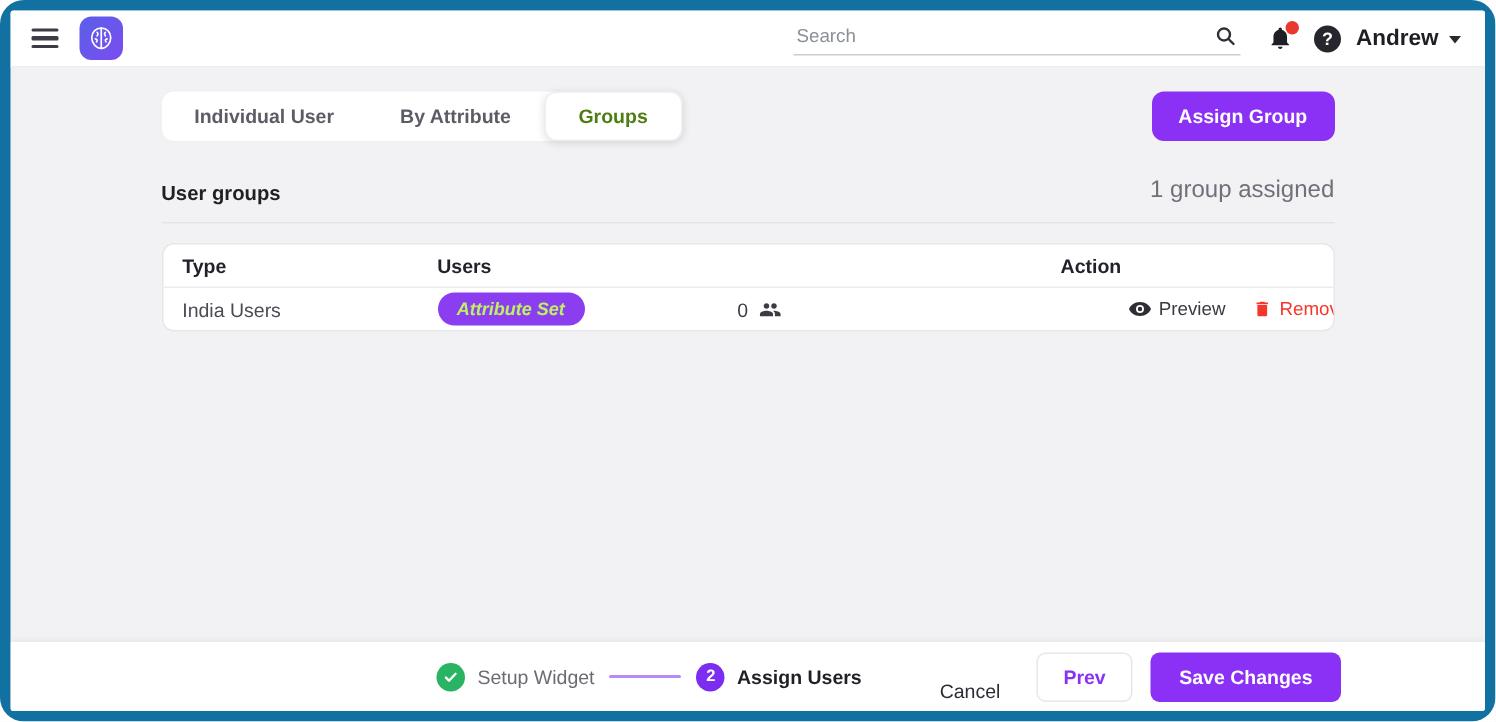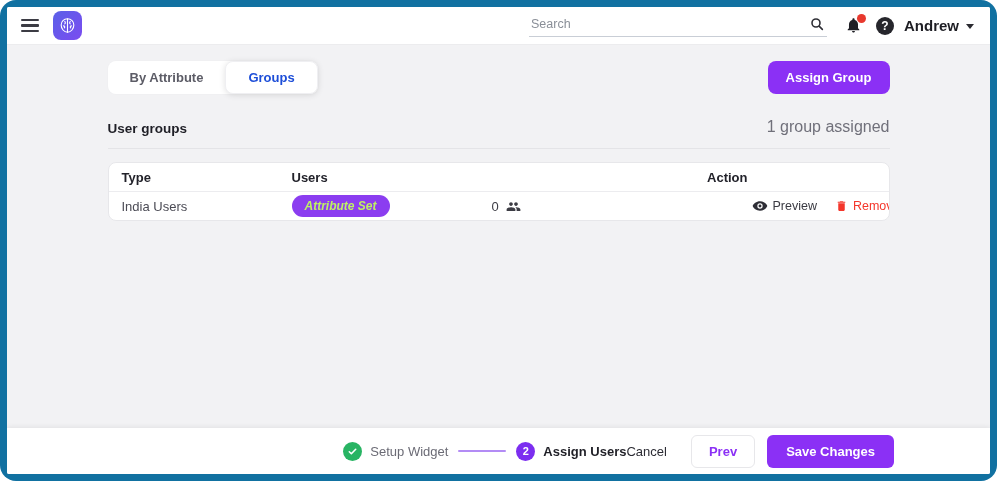--- a/index.html
+++ b/index.html
@@ -75,21 +75,21 @@
   .tabs {
     background:#ffffff; border-radius: 8px; display:flex; align-items:center;
     padding: 0; height: 33px; box-shadow: 0 0 0 1px #f0f0f2;
   }
   .tab {
     padding: 0 22px; height: 100%; display:flex; align-items:center;
     font-size: 13px; color:#5c5c66; font-weight: 600; cursor:pointer;
     border-radius: 8px; background: transparent;
   }
   .tab.active {
-    background:#ffffff; color:#1d4ed8;
+    background:#ffffff; color:#4d7c0f;
     box-shadow: 0 1px 6px rgba(0,0,0,0.12);
     border: 1px solid #efeff2;
   }
   .btn-primary {
     background:#8b30f5; color:#fff; border:none; border-radius:8px;
     font-size:13px; font-weight:600; padding: 9px 18px; cursor:pointer;
     font-family: "Liberation Sans", sans-serif;
   }
 
   .section-row {
@@ -135,21 +135,21 @@
     width:19px; height:19px; border-radius:50%;
     display:flex; align-items:center; justify-content:center; flex:0 0 auto;
   }
   .step-circle.done { background:#28b463; }
   .step-circle.active { background:#7c2ef0; color:#fff; font-size:11px; font-weight:bold; }
   .step-label { font-size:13px; margin-left: 8px; }
   .step-label.done { color:#6b6b75; }
   .step-label.active { color:#1f1f26; font-weight:600; }
   .step-line { width: 48px; height:2px; background:#b38cf5; margin: 0 10px; border-radius:1px; }
 
-  .footer-actions { display:flex; align-items:center; gap: 24px; }
+  .footer-actions { display:flex; align-items:flex-end; margin-left: 52px; gap: 24px; }
   .btn-text {
     background:none; border:none; font-size:13px; color:#2c2c34; cursor:pointer;
     font-family: "Liberation Sans", sans-serif;
   }
   .btn-outline {
     background:#fff; border:1px solid #e7e7ea; border-radius:6px;
     color:#8b30f5; font-size:13px; font-weight:600; padding: 8px 17px; cursor:pointer;
     font-family: "Liberation Sans", sans-serif;
   }
   .btn-save {
@@ -201,20 +201,21 @@
         <span>Andrew</span>
         <span class="caret-down"></span>
       </div>
     </div>
 
     <div class="main">
       <div class="content">
 
         <div class="tabs-row">
           <div class="tabs">
+            <div class="tab">Individual User</div>
             <div class="tab">By Attribute</div>
             <div class="tab active">Groups</div>
           </div>
           <button class="btn-primary">Assign Group</button>
         </div>
 
         <div class="section-row">
           <div class="section-title">User groups</div>
           <div class="section-meta">1 group assigned</div>
         </div>

